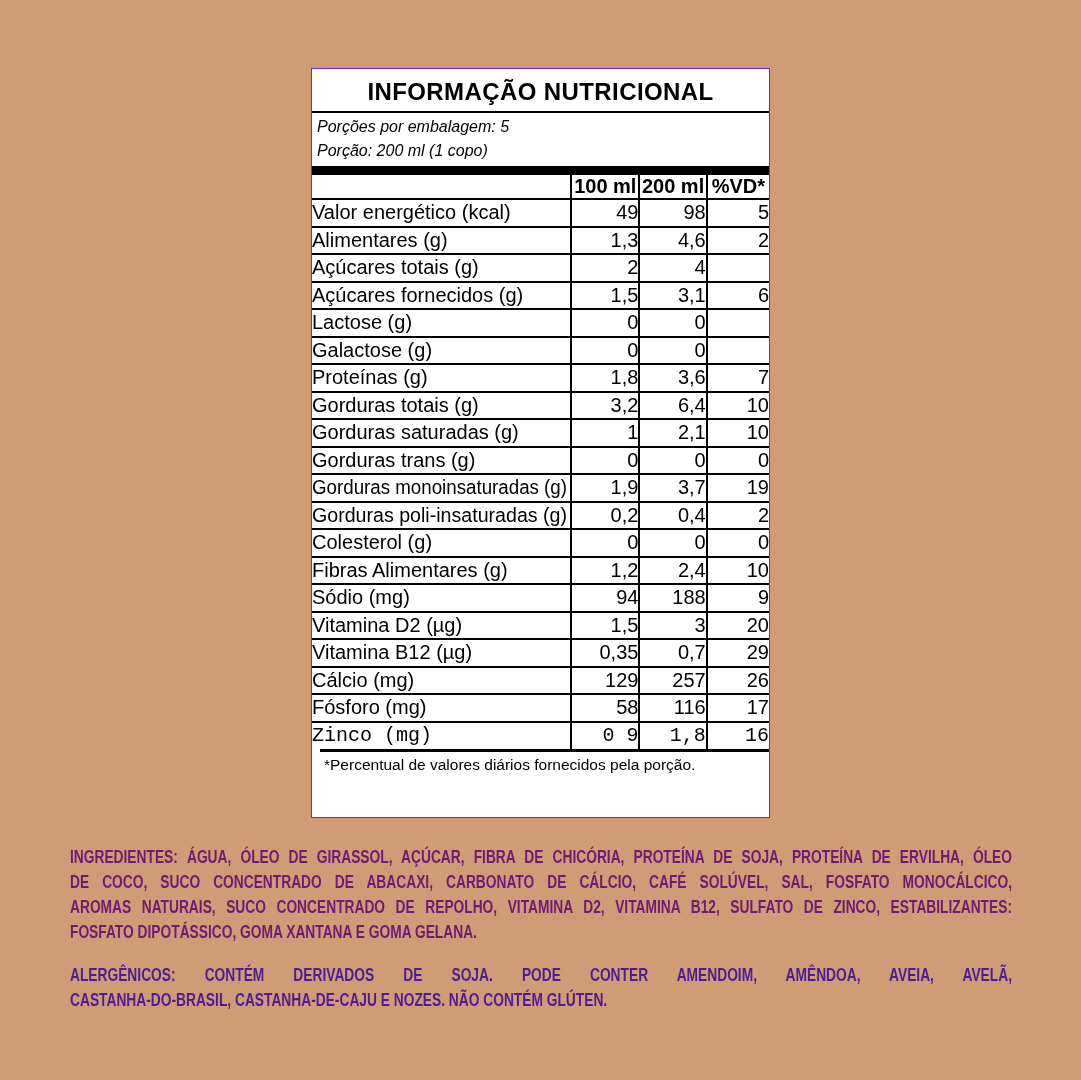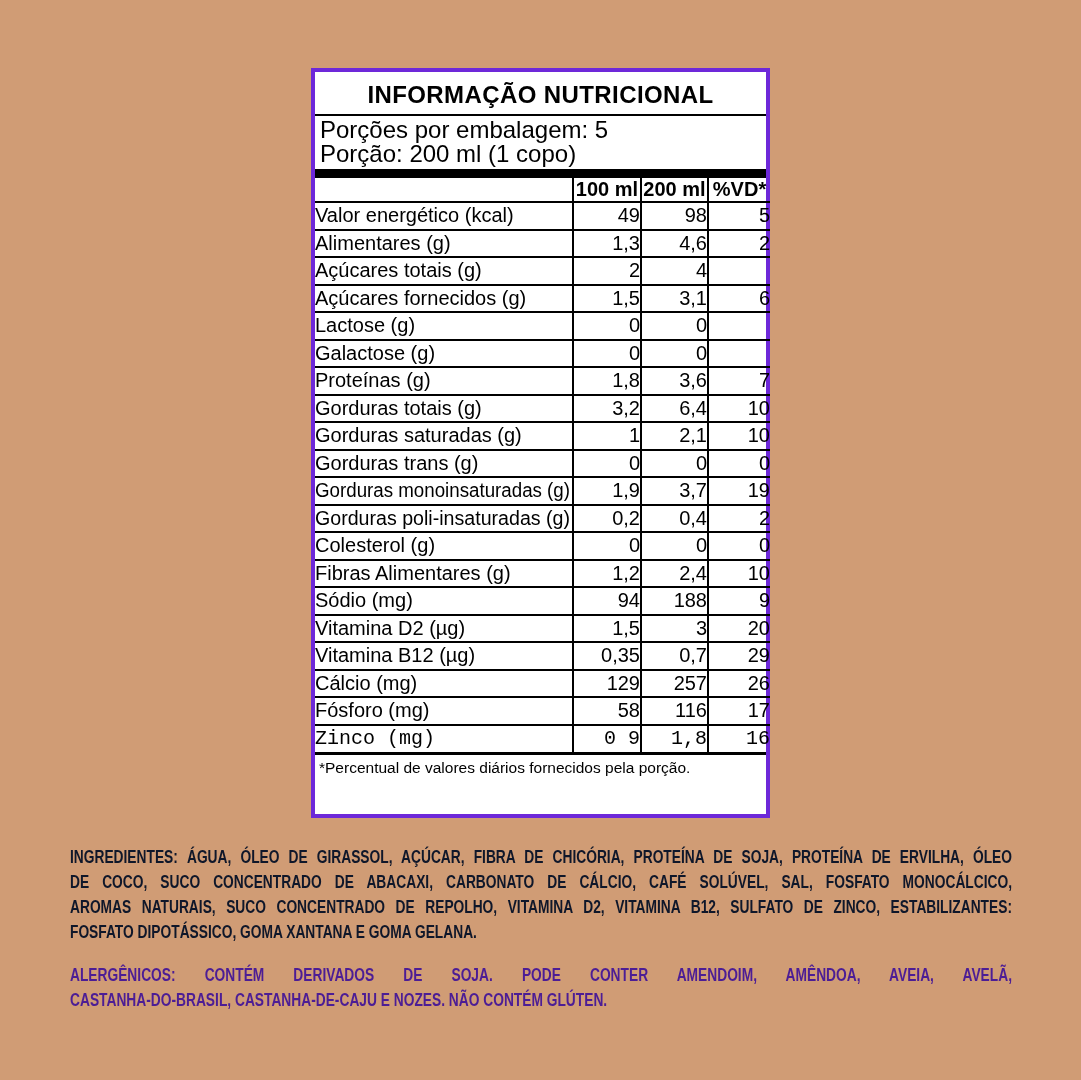--- a/index.html
+++ b/index.html
@@ -14,36 +14,37 @@
     background: #d09c75;
     overflow: hidden;
   }
 
   
   .panel {
     position: absolute;
     left: 311px; top: 68px;
     width: 459px; height: 750px;
     background: #ffffff;
-    border: 4px solid #6d28d9;
+    border: 1px solid #6d28d9;
     color: #000;
   }
   .panel-title {
     font-size: 24px;
     font-weight: bold;
     text-align: center;
     letter-spacing: 0.4px;
     padding: 9px 2px 5px 2px;
     white-space: nowrap;
   }
   .title-rule { border-top: 2px solid #000; }
   .servings {
-    font-size: 24px;
+    font-size: 16px;
     line-height: 23.5px;
     padding: 2px 4px 4px 5px;
+    font-style: italic;
   }
   .thick-bar { height: 9px; background: #000; }
 
   table.nutri {
     width: 100%;
     border-collapse: collapse;
     table-layout: fixed;
   }
   table.nutri th, table.nutri td {
     padding: 0;
@@ -69,20 +70,21 @@
   tbody td.vcol { text-align: right; }
   td.i0 { padding-left: 5px; }
   td.i1 { padding-left: 13px; }
   td.i2 { padding-left: 23px; }
   .lab { display: inline-block; transform-origin: 0 50%; white-space: nowrap; }
   .footnote {
     border-top: 3px solid #000;
     font-size: 15.5px;
     padding: 4px 2px 0 4px;
     white-space: nowrap;
+    margin-left: 8px;
   }
 
   
   .textblock {
     position: absolute;
     left: 70px;
     width: 942px;
     color: #f6efe4;
   }
   .ingredients { top: 844px; }
@@ -269,21 +271,21 @@
     <td class="vcol">0 9</td>
     <td class="vcol">1,8</td>
     <td class="vcol">16</td>
   </tr>
 </tbody>
     </table>
 
     <div class="footnote">*Percentual de valores diários fornecidos pela porção.</div>
   </div>
 
-  <div class="textblock ingredients" style="color: #0f172a;">
+  <div class="textblock ingredients" style="color: #701a75;">
     <div class="condense" id="ingredients-lines">
   <div class="tline">INGREDIENTES: ÁGUA, ÓLEO DE GIRASSOL, AÇÚCAR, FIBRA DE CHICÓRIA, PROTEÍNA DE SOJA, PROTEÍNA DE ERVILHA, ÓLEO</div>
 
   <div class="tline">DE COCO, SUCO CONCENTRADO DE ABACAXI, CARBONATO DE CÁLCIO, CAFÉ SOLÚVEL, SAL, FOSFATO MONOCÁLCICO,</div>
 
   <div class="tline">AROMAS NATURAIS, SUCO CONCENTRADO DE REPOLHO, VITAMINA D2, VITAMINA B12, SULFATO DE ZINCO, ESTABILIZANTES:</div>
 
   <div class="tline">FOSFATO DIPOTÁSSICO, GOMA XANTANA E GOMA GELANA.</div>
 </div>
   </div>

